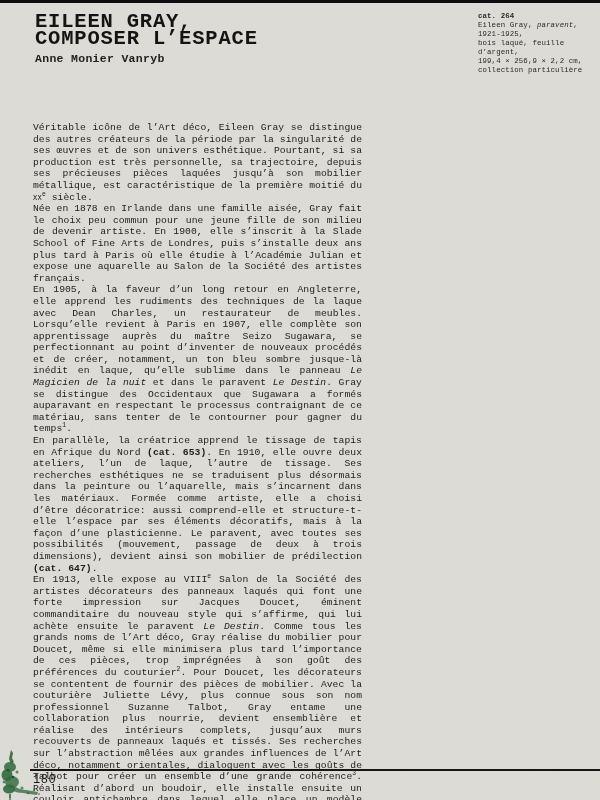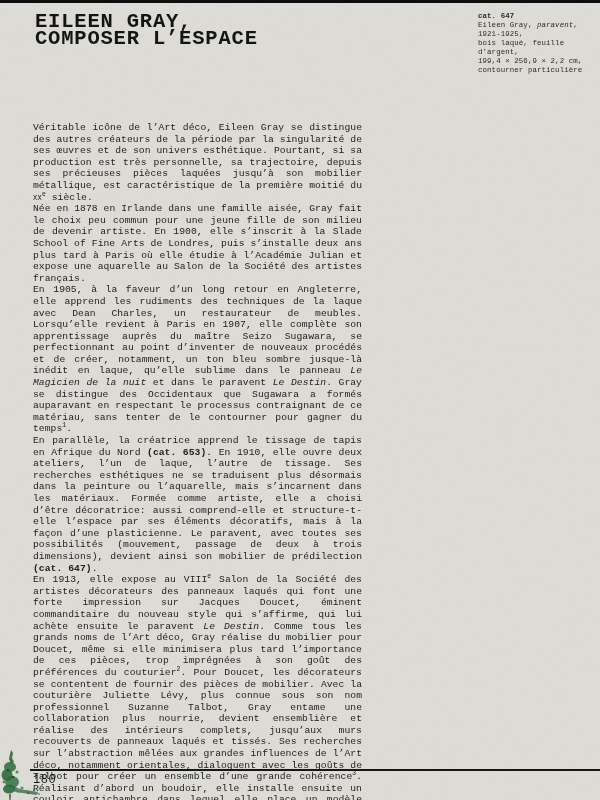--- a/index.html
+++ b/index.html
@@ -46,28 +46,29 @@
 <body>
 
 <div class="page">
   <div class="topbar"></div>
 
   <div class="header">
     <div class="title">
       <div>EILEEN GRAY,</div>
       <div>COMPOSER L’ESPACE</div>
     </div>
+    <div class="author">Anne Monier Vanryb</div>
   </div>
 
   <div class="caption">
-      <div><span>cat. 647</span></div>
+      <div><span>cat. 264</span></div>
       <div><span>Eileen Gray, </span><span class="i">paravent</span><span>, 1921-1925,</span></div>
       <div><span>bois laqué, feuille d’argent,</span></div>
       <div><span>199,4 × 256,9 × 2,2 cm,</span></div>
-      <div><span>contourner particulière</span></div>
+      <div><span>collection particulière</span></div>
     </div>
 
   <div class="article" lang="fr">
       <p><span>Véritable icône de l’Art déco, Eileen Gray se distingue des autres créateurs de la période par la singularité de ses œuvres et de son univers esthétique. Pourtant, si sa production est très personnelle, sa trajectoire, depuis ses précieuses pièces laquées jusqu’à son mobilier métallique, est caractéristique de la première moitié du </span><span class="sc">xx</span><sup>e</sup><span> siècle.</span></p>
       <p><span>Née en 1878 en Irlande dans une famille aisée, Gray fait le choix peu commun pour une jeune fille de son milieu de devenir artiste. En 1900, elle s’inscrit à la Slade School of Fine Arts de Londres, puis s’installe deux ans plus tard à Paris où elle étudie à l’Académie Julian et expose une aquarelle au Salon de la Société des artistes français.</span></p>
       <p><span>En 1905, à la faveur d’un long retour en Angleterre, elle apprend les rudiments des techniques de la laque avec Dean Charles, un restaurateur de meubles. Lorsqu’elle revient à Paris en 1907, elle complète son apprentissage auprès du maître Seizo Sugawara, se perfectionnant au point d’inventer de nouveaux procédés et de créer, notamment, un ton bleu sombre jusque-là inédit en laque, qu’elle sublime dans le panneau </span><span class="i">Le Magicien de la nuit</span><span> et dans le paravent </span><span class="i">Le Destin</span><span>. Gray se distingue des Occidentaux que Sugawara a formés auparavant en respectant le processus contraignant de ce matériau, sans tenter de le contourner pour gagner du temps</span><sup>1</sup><span>.</span></p>
       <p><span>En parallèle, la créatrice apprend le tissage de tapis en Afrique du Nord </span><span class="b">(cat. 653)</span><span>. En 1910, elle ouvre deux ateliers, l’un de laque, l’autre de tissage. Ses recherches esthétiques ne se traduisent plus désormais dans la peinture ou l’aquarelle, mais s’incarnent dans les matériaux. Formée comme artiste, elle a choisi d’être décoratrice: aussi comprend-elle et structure-t-elle l’espace par ses éléments décoratifs, mais à la façon d’une plasticienne. Le paravent, avec toutes ses possibilités (mouvement, passage de deux à trois dimensions), devient ainsi son mobilier de prédilection </span><span class="b">(cat. 647)</span><span>.</span></p>
       <p><span>En 1913, elle expose au VIII</span><sup>e</sup><span> Salon de la Société des artistes décorateurs des panneaux laqués qui font une forte impression sur Jacques Doucet, éminent commanditaire du nouveau style qui s’affirme, qui lui achète ensuite le paravent </span><span class="i">Le Destin</span><span>. Comme tous les grands noms de l’Art déco, Gray réalise du mobilier pour Doucet, même si elle minimisera plus tard l’importance de ces pièces, trop imprégnées à son goût des préférences du couturier</span><sup>2</sup><span>. Pour Doucet, les décorateurs se contentent de fournir des pièces de mobilier. Avec la couturière Juliette Lévy, plus connue sous son nom professionnel Suzanne Talbot, Gray entame une collaboration plus nourrie, devient ensemblière et réalise des intérieurs complets, jusqu’aux murs recouverts de panneaux laqués et tissés. Ses recherches sur l’abstraction mêlées aux grandes influences de l’Art déco, notamment orientales, dialoguent avec les goûts de Talbot pour créer un ensemble d’une grande cohérence</span><sup>3</sup><span>. Réalisant d’abord un boudoir, elle installe ensuite un couloir antichambre dans lequel elle place un modèle inédit de paravent, constitué de briques rectangulaires placées en quinconce, l’une de ses œuvres les plus importantes, véritable meuble architectural complètement modulable </span><span class="b">(ill. 1 et cat. 645, p. 262)</span><span>.</span></p>
     </div>
 

